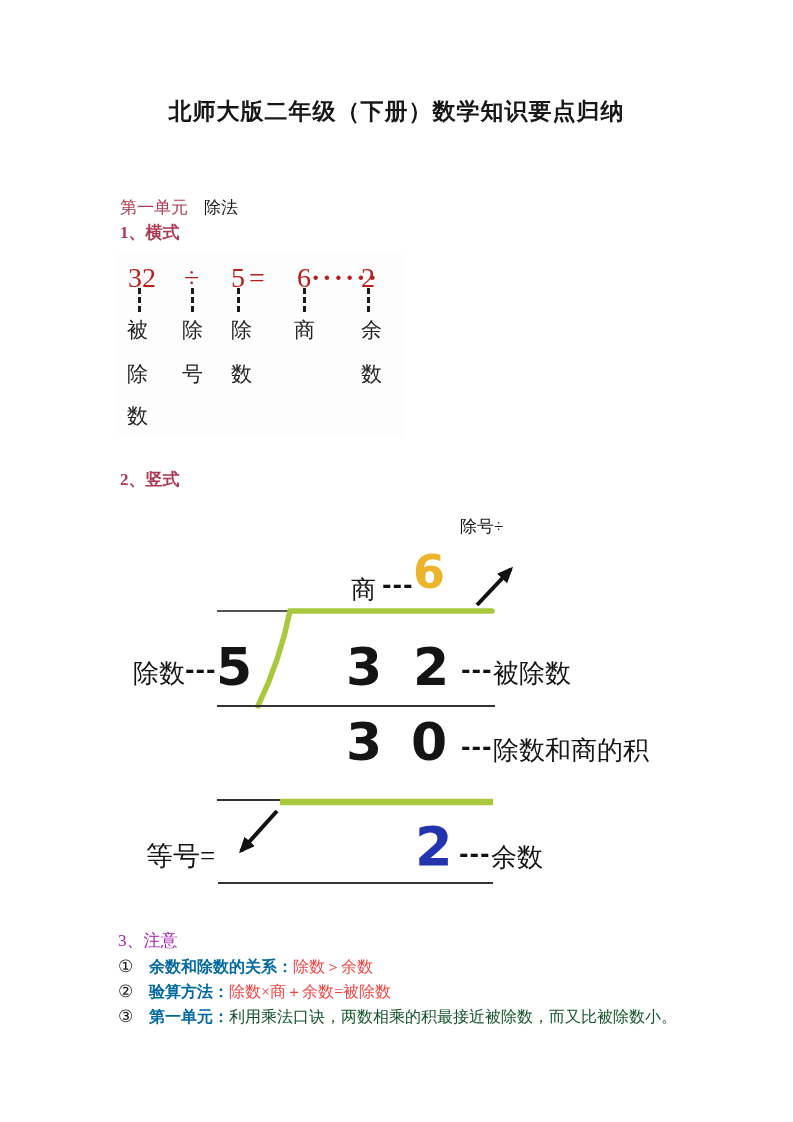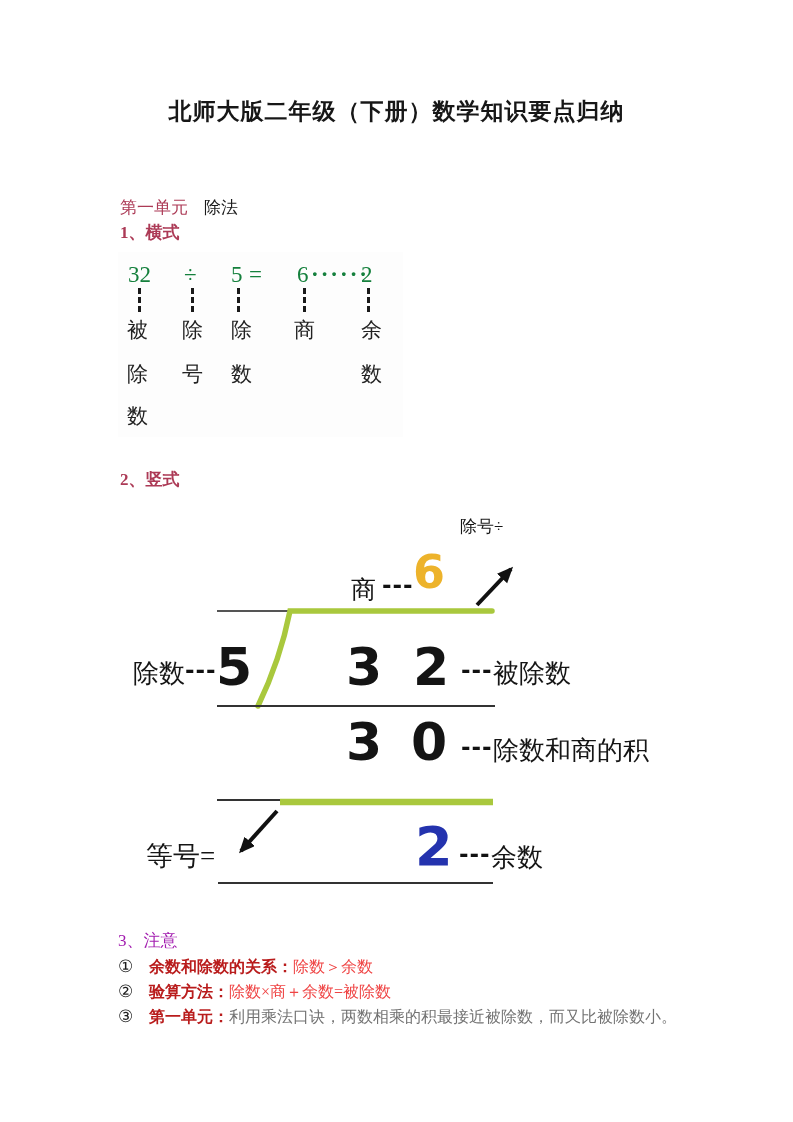--- a/index.html
+++ b/index.html
@@ -11,21 +11,21 @@
     position:absolute;top:96px;left:0;width:793px;text-align:center;
     font-size:23px;font-weight:bold;letter-spacing:1px;color:#171717;
   }
   .unit-line{position:absolute;left:120px;top:196px;font-size:17px;font-weight:normal;}
   .crimson{color:#ac3a56;}
   .sub-heading{position:absolute;font-size:17px;font-weight:bold;color:#ac3a56;}
   .unit-topic{color:#1a1a1a;margin-left:16px;}
 
   
   .hform{position:absolute;left:118px;top:252px;width:285px;height:185px;background:#fdfdfd;}
-  .eq{position:absolute;top:10px;font-size:23px;color:#15803d;font-weight:500;}
+  .eq{position:absolute;top:10px;font-size:28px;color:#b91c1c;font-weight:500;}
   .eq-dots{letter-spacing:2px;font-weight:bold;}
   .vdash{position:absolute;top:36px;height:24px;width:0;border-left:3.5px dashed #1a1a1a;}
   .hlbl{position:absolute;font-size:21px;color:#222;}
 
   
   .vform{position:absolute;left:120px;top:505px;width:580px;height:400px;}
   .vform svg{position:absolute;left:0;top:0;}
   .vt{position:absolute;font-size:26px;color:#151515;white-space:nowrap;}
   .dsh{position:absolute;font-family:"DejaVu Sans","Liberation Sans",sans-serif;
        font-weight:800;font-size:23px;letter-spacing:1px;color:#111;}
@@ -34,23 +34,23 @@
   .yellow6{position:absolute;font-family:"DejaVu Sans","Liberation Sans",sans-serif;
         font-weight:800;font-size:46px;line-height:1;color:#edb32b;}
   .blue2{position:absolute;font-family:"DejaVu Sans","Liberation Sans",sans-serif;
         font-weight:800;font-size:54px;line-height:1;color:#2433ae;}
 
   
   .notes{position:absolute;left:118px;top:929px;width:600px;font-size:16px;}
   .notes-heading{font-size:17px;font-weight:normal;color:#a21caf;}
   .note-line{display:flex;margin-top:4px;line-height:21px;align-items:baseline;}
   .nnum{width:31px;flex:0 0 31px;font-size:17px;color:#1c1c1c;}
-  .nlabel{font-weight:bold;color:#b91c1c;white-space:nowrap;}
+  .nlabel{font-weight:bold;color:#0369a1;white-space:nowrap;}
   .ntext-blue{color:#ef4444;}
-  .ntext-gray{color:#737373;}
+  .ntext-gray{color:#14532d;}
 </style>
 </head>
 <body>
 
 <div class="page">
 
   <div class="doc-title">北师大版二年级（下册）数学知识要点归纳</div>
 
   <div class="unit-line">
     <span class="crimson">第一单元</span><span class="unit-topic">除法</span>

